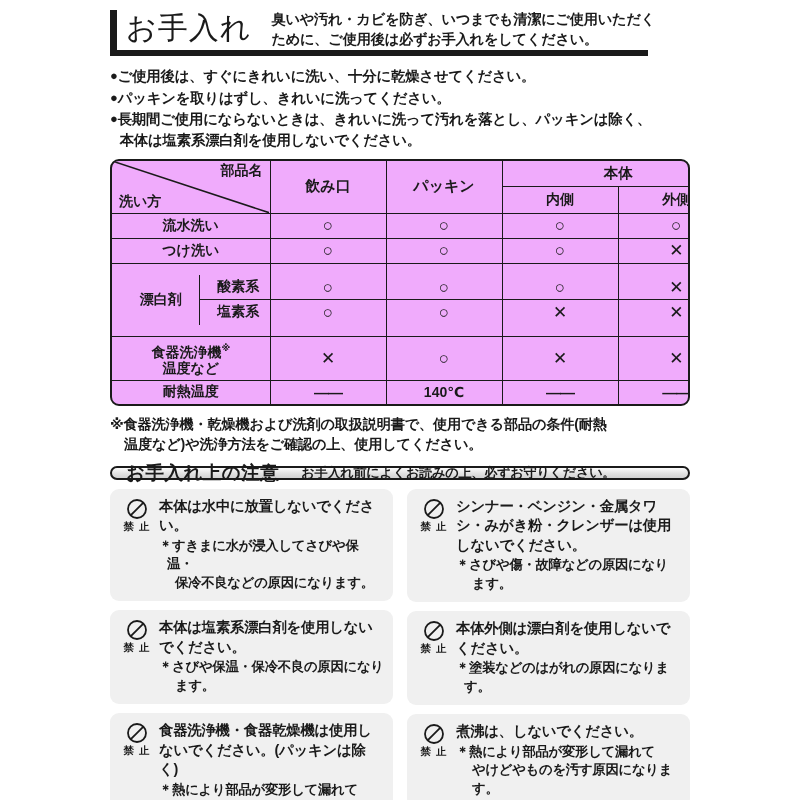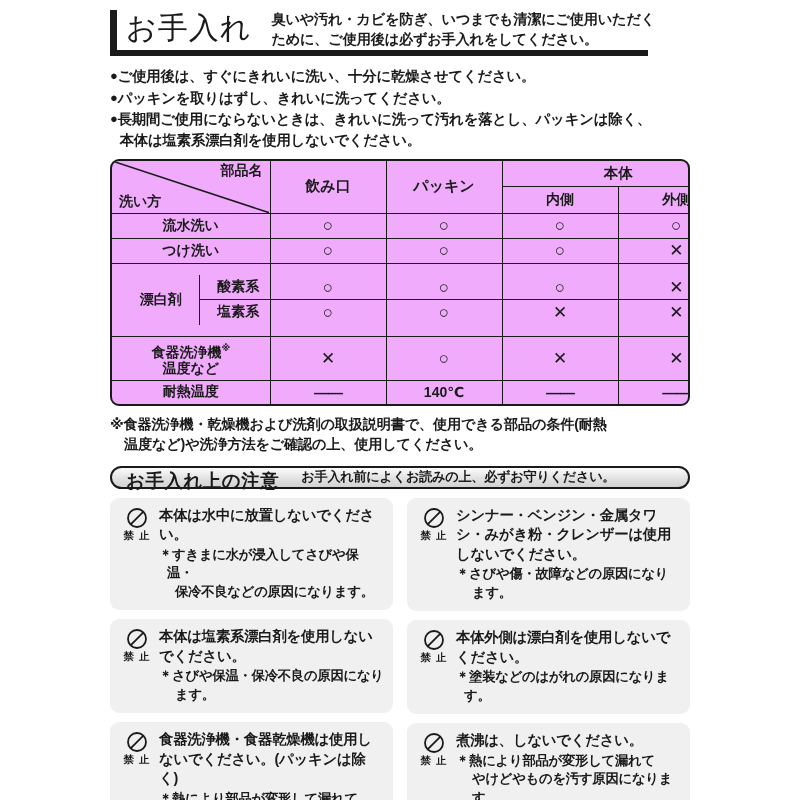--- a/index.html
+++ b/index.html
@@ -161,26 +161,26 @@
     font-size: 14.2px;
     font-weight: bold;
     line-height: 20px;
     letter-spacing: -0.2px;
   }
   .footnote .l2 { display: block; padding-left: 14px; }
 
   
   .caution-band {
     margin-top: 12px;
-    height: 23px;
+    height: 14px;
     border: 2.2px solid #1a1a1a;
     border-radius: 15px;
     background: linear-gradient(#fbfbfb 0%, #e2e2e2 55%, #d2d2d2 100%);
     display: flex;
-    align-items: flex-start;
+    align-items: center;
     padding: 0 14px;
   }
   .caution-title {
     font-size: 18.5px;
     font-weight: bold;
     letter-spacing: 0.5px;
     white-space: nowrap;
   }
   .caution-sub {
     margin-left: 22px;

